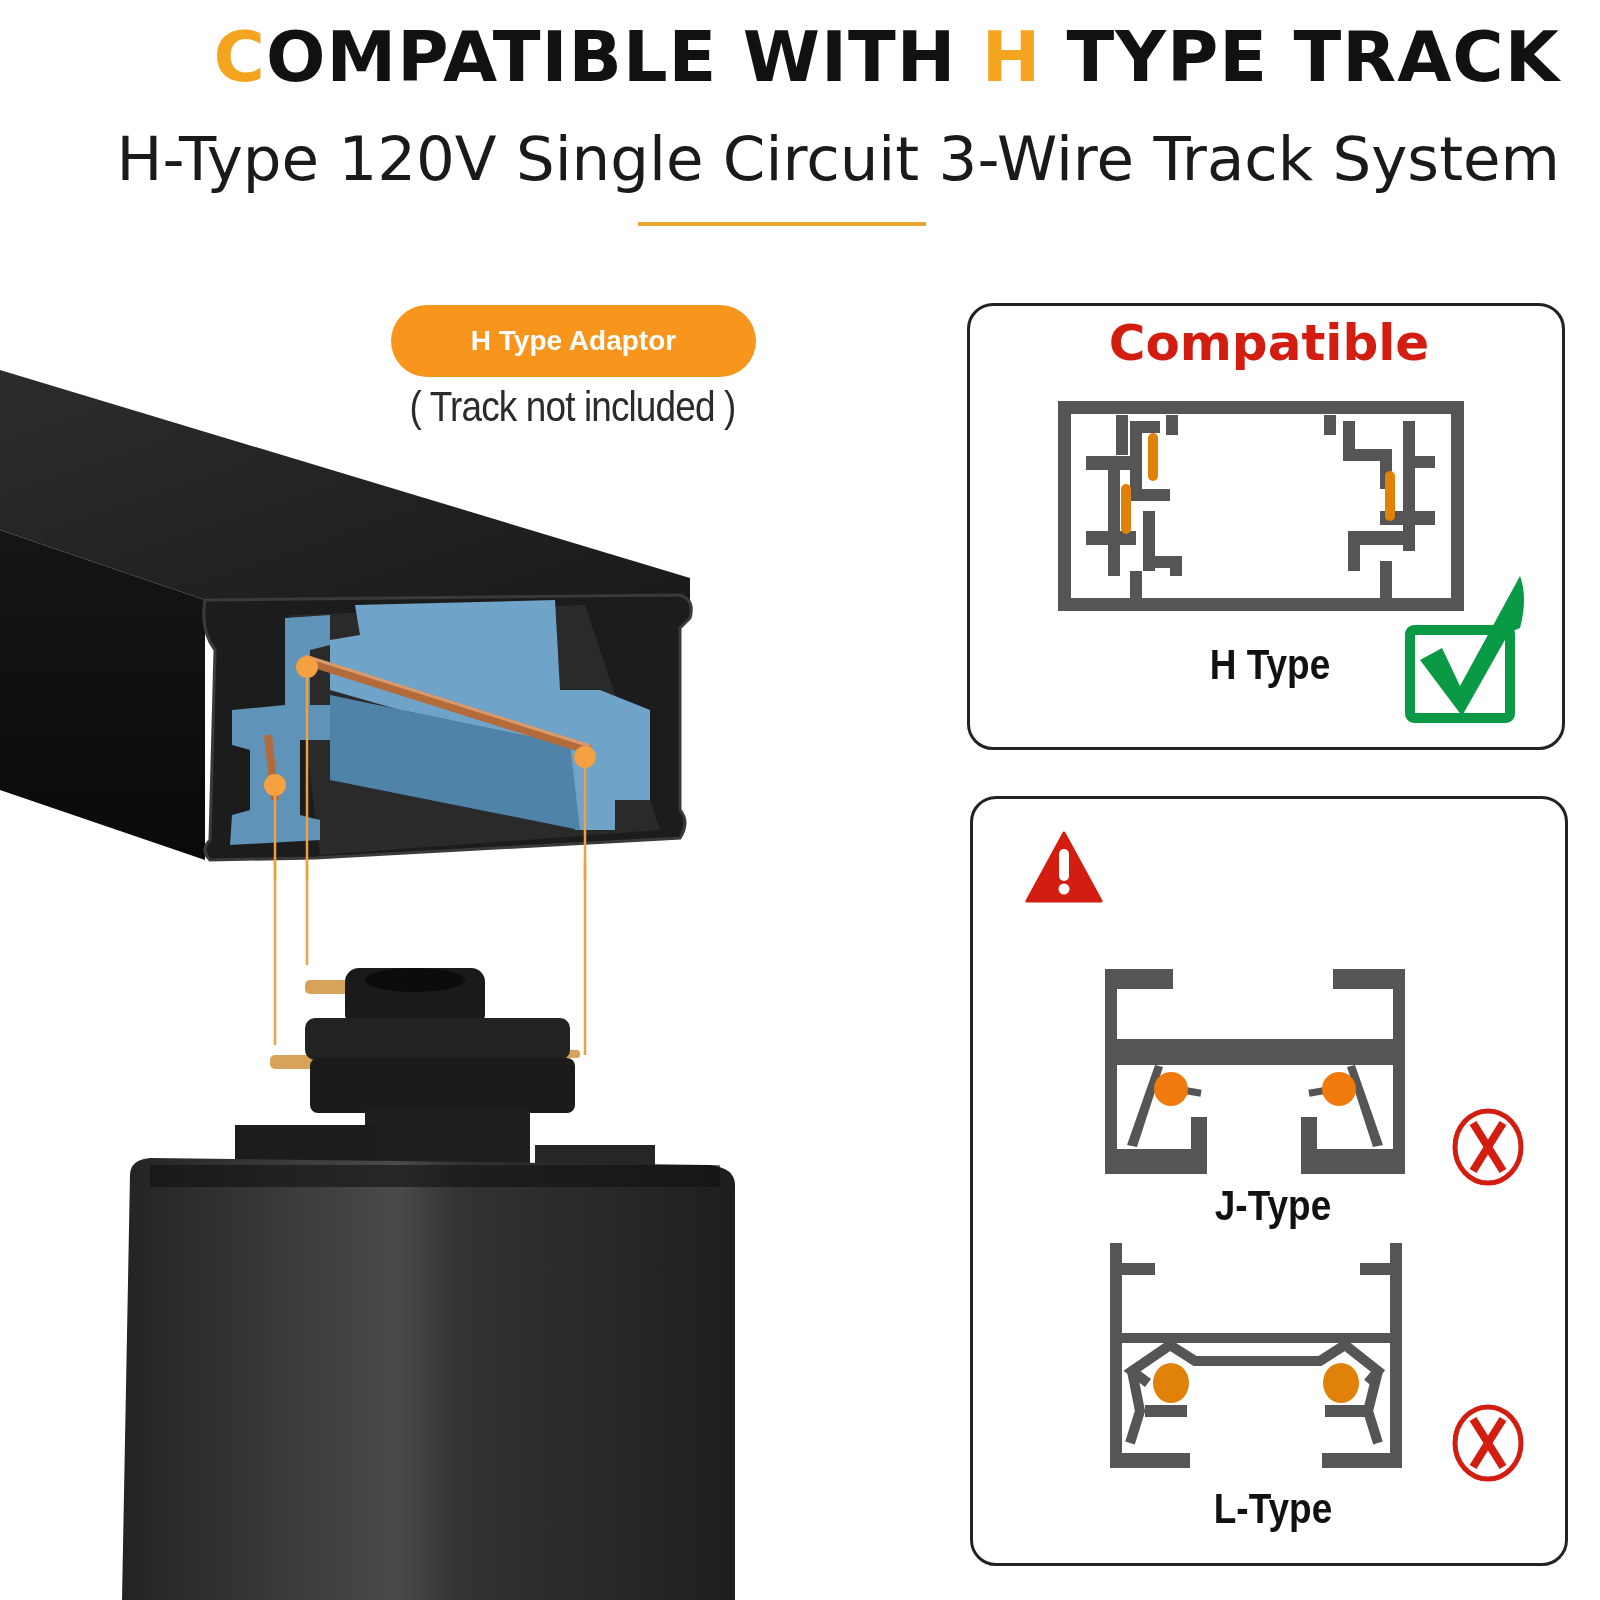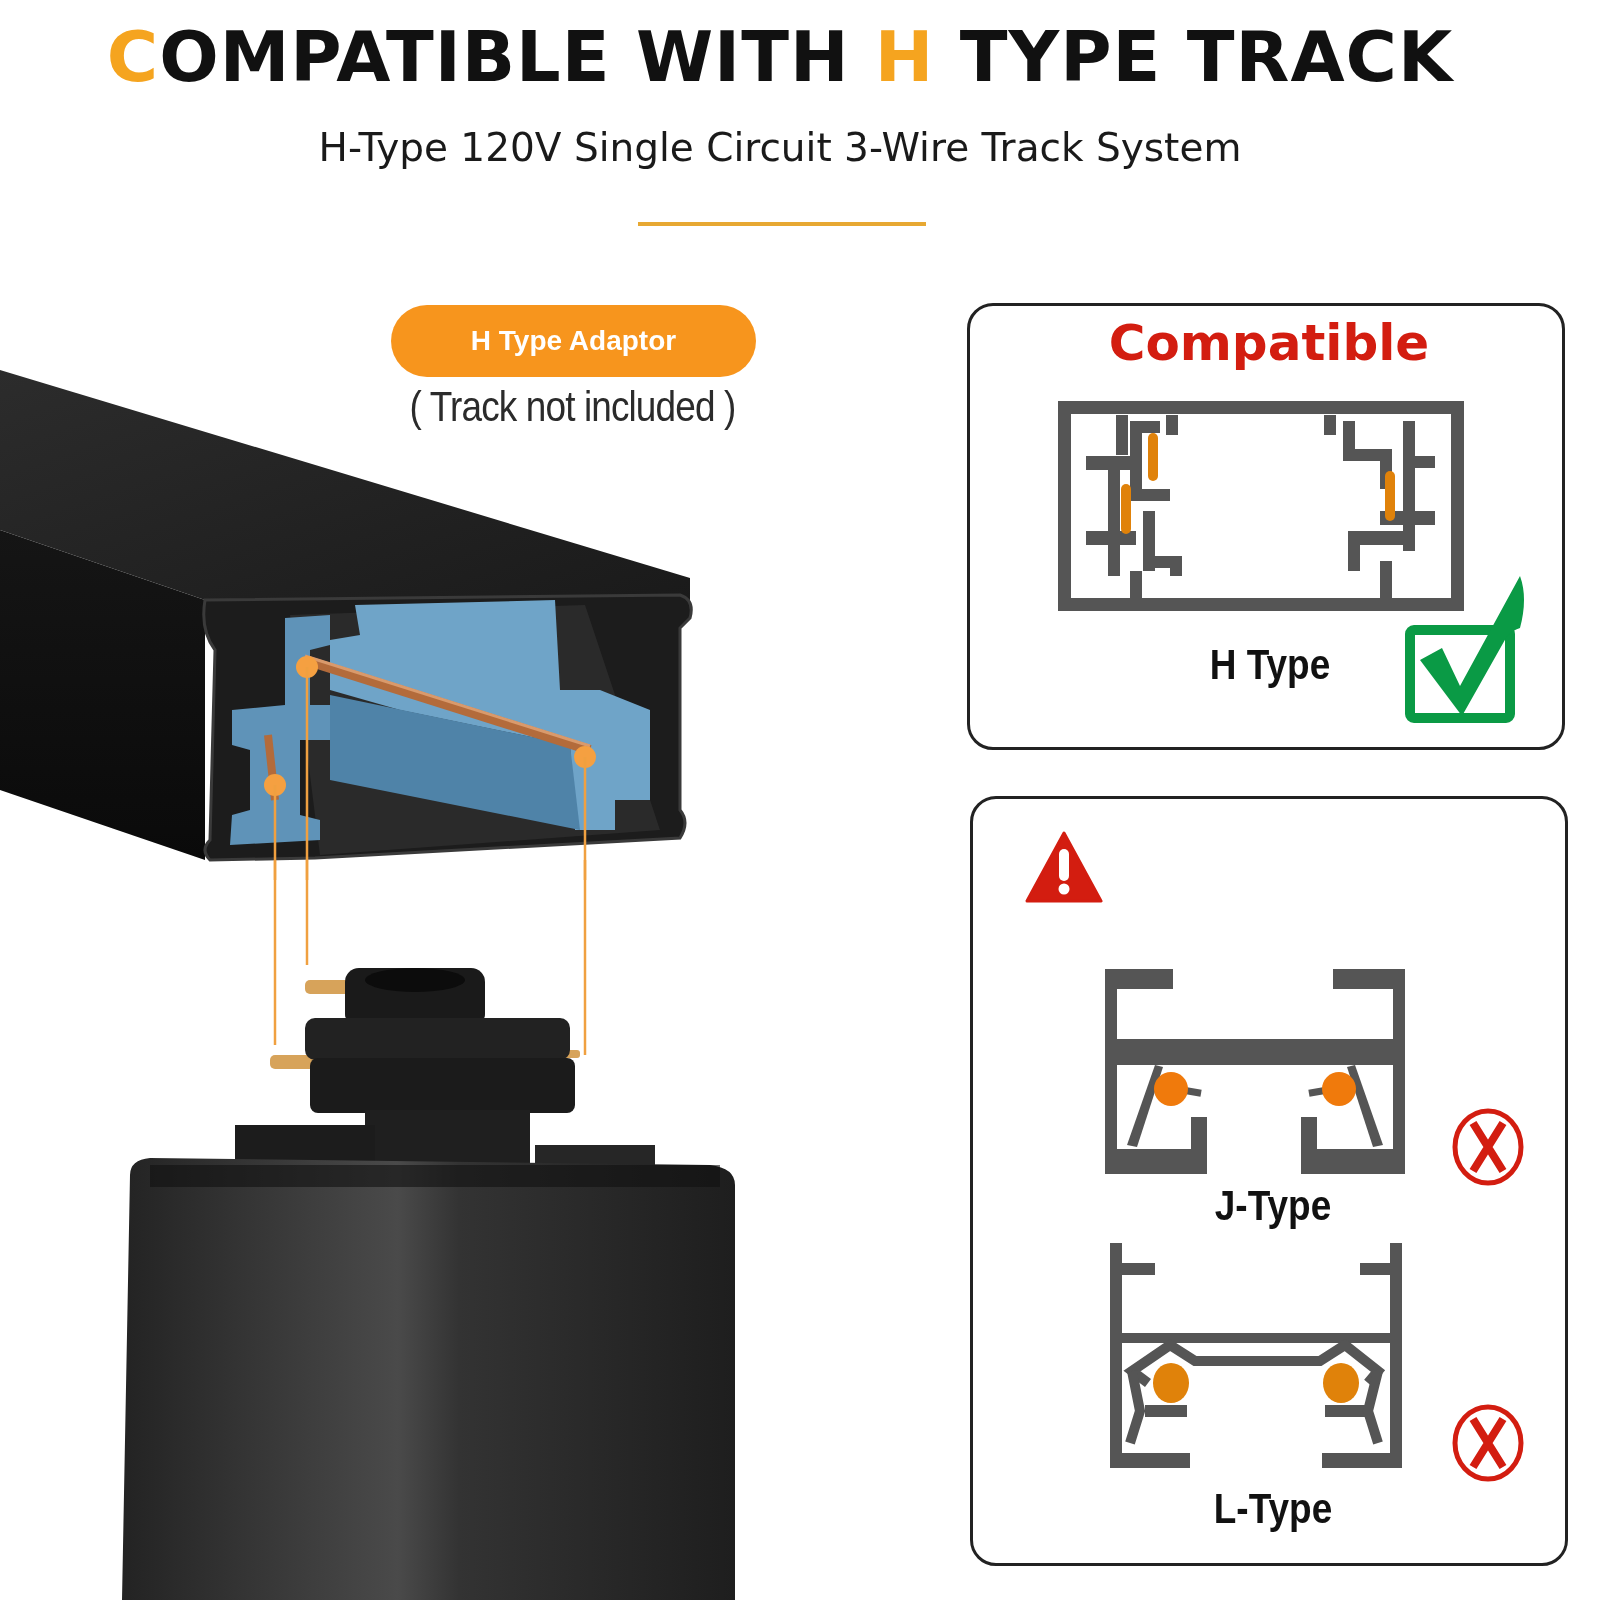--- a/index.html
+++ b/index.html
@@ -1,20 +1,20 @@
 <!DOCTYPE html>
 <html><head>
 <meta charset="utf-8">
 <style>
   html,body{margin:0;padding:0;}
   body{width:1600px;height:1600px;background:#ffffff;position:relative;overflow:hidden;font-family:"DejaVu Sans","Liberation Sans",sans-serif;}
   .abs{position:absolute;}
-  .title{left:0;top:22px;width:1560px;text-align:center;font-family:"DejaVu Sans",sans-serif;font-weight:bold;font-size:70px;letter-spacing:1px;color:#111111;line-height:1;}
+  .title{left:0;top:22px;width:1560px;text-align:right;font-family:"DejaVu Sans",sans-serif;font-weight:bold;font-size:70px;letter-spacing:1px;color:#111111;line-height:1;}
   .title .accent{color:#f5a41f;}
-  .subtitle{left:0;top:128px;width:1560px;text-align:center;font-family:"DejaVu Sans",sans-serif;font-size:39px;color:#1a1a1a;line-height:1;}
+  .subtitle{left:0;top:128px;width:1560px;text-align:right;font-family:"DejaVu Sans",sans-serif;font-size:61px;color:#1a1a1a;line-height:1;}
   .rule{left:638px;top:222px;width:288px;height:4px;background:#e7a832;}
   .pill{left:391px;top:305px;width:365px;height:72px;border-radius:36px;background:#f7951d;color:#fff;font-family:"Liberation Sans",sans-serif;font-weight:bold;font-size:28px;display:flex;align-items:center;justify-content:center;}
   .note{left:380px;top:383px;width:385px;text-align:center;font-family:"Liberation Sans",sans-serif;font-size:42px;color:#2b2b2b;letter-spacing:-1px;transform:scaleX(0.88);}
   .card{border:3px solid #222;border-radius:26px;background:#fff;box-sizing:border-box;padding-left:16px;}
   .card-title{text-align:center;font-family:"DejaVu Sans",sans-serif;font-weight:bold;color:#d31d10;}
   .type-label{text-align:center;font-family:"Liberation Sans",sans-serif;font-weight:bold;color:#111;transform:scaleX(0.88);}
 </style>
 </head>
 <body>
 

